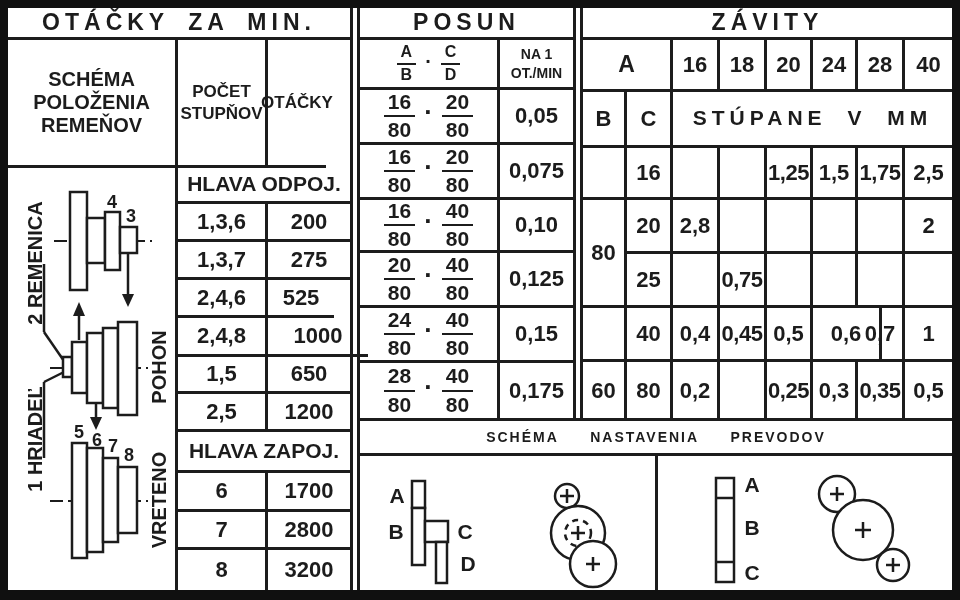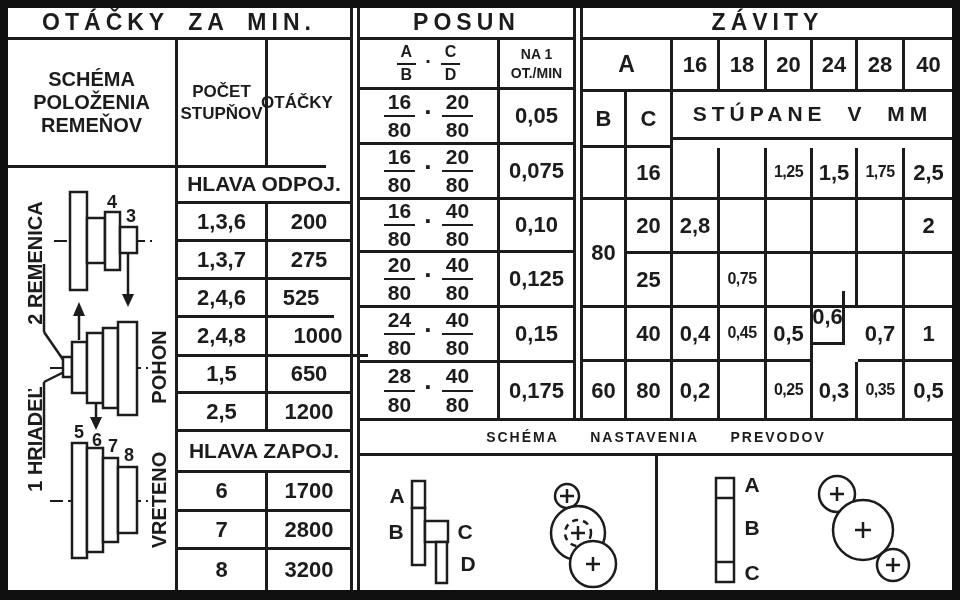--- a/index.html
+++ b/index.html
@@ -18,21 +18,21 @@
   .val-sm{font-size:21px}
   .unit{font-size:14px;line-height:1.3}
   .frac{display:flex;flex-direction:column;align-items:center;font-size:21px;line-height:1.05}
   .fnum{border-bottom:2.5px solid #1c1c1c;padding:0 4px 2px}
   .fden{padding-top:2px}
   .fdot{font-size:26px;margin:0 9px;transform:translateY(-3px)}
   .frac.fsm{font-size:16px}
   .fdot.fsm{font-size:20px;transform:translateY(-2px)}
   .schema-title{font-size:14px;letter-spacing:2px;word-spacing:26px}
   .pitch{font-size:21px;letter-spacing:5px;word-spacing:10px}
-  .cond{font-size:16px;letter-spacing:-0.5px}
+  .cond{font-size:22px;letter-spacing:-0.5px}
   svg{position:absolute}
   svg .ln{stroke:#1c1c1c;stroke-width:2.5;fill:none}
   svg .shape{stroke:#1c1c1c;stroke-width:2.5;fill:#fff}
   svg .cl{stroke:#1c1c1c;stroke-width:2;fill:none;stroke-dasharray:13 5 3 5}
   svg .dash{stroke:#1c1c1c;stroke-width:2.5;fill:none;stroke-dasharray:6 5}
   svg .arrow{fill:#1c1c1c;stroke:none}
   svg text{font-family:"Liberation Sans",sans-serif;font-weight:bold;fill:#1c1c1c}
   .t20{font-size:20px}.t18{font-size:18px}.t21{font-size:21px}
 </style>
 </head>
@@ -225,21 +225,21 @@
   <div class="c br bb hdr" style="left:583px;top:40px;width:90px;height:52px;letter-spacing:0">A</div>
   <div class="c br bb val" style="left:673px;top:40px;width:47px;height:52px">16</div>
   <div class="c br bb val" style="left:720px;top:40px;width:47px;height:52px">18</div>
   <div class="c br bb val" style="left:767px;top:40px;width:46px;height:52px">20</div>
   <div class="c br bb val" style="left:813px;top:40px;width:45px;height:52px">24</div>
   <div class="c br bb val" style="left:858px;top:40px;width:47px;height:52px">28</div>
   <div class="c bb val" style="left:905px;top:40px;width:47px;height:52px">40</div>
 
   <div class="c br bb val" style="left:583px;top:92px;width:44px;height:56px">B</div>
   <div class="c br bb val" style="left:627px;top:92px;width:46px;height:56px">C</div>
-  <div class="c bb pitch" style="left:673px;top:92px;width:279px;height:48px">STÚPANE V MM</div>
+  <div class="c bb pitch" style="left:673px;top:92px;width:279px;height:56px">STÚPANE V MM</div>
 
   <div class="c br bb val" style="left:583px;top:148px;width:44px;height:52px"></div>
   <div class="c br bb val" style="left:583px;top:200px;width:44px;height:108px">80</div>
   <div class="c br bb val" style="left:583px;top:308px;width:44px;height:54px"></div>
   <div class="c br val" style="left:583px;top:362px;width:44px;height:57px">60</div>
 
   <div class="c br bb val" style="left:627px;top:148px;width:46px;height:52px">16</div>
   <div class="c br bb val" style="left:627px;top:200px;width:46px;height:54px">20</div>
   <div class="c br bb val" style="left:627px;top:254px;width:46px;height:54px">25</div>
   <div class="c br bb val" style="left:627px;top:308px;width:46px;height:54px">40</div>
@@ -262,21 +262,21 @@
   <div class="c br bb val autofit" style="left:673px;top:254px;width:47px;height:54px"></div>
   <div class="c br bb val autofit cond" style="left:720px;top:254px;width:47px;height:54px">0,75</div>
   <div class="c br bb val autofit" style="left:767px;top:254px;width:46px;height:54px"></div>
   <div class="c br bb val autofit" style="left:813px;top:254px;width:45px;height:54px"></div>
   <div class="c br bb val autofit" style="left:858px;top:254px;width:47px;height:54px"></div>
   <div class="c bb val autofit" style="left:905px;top:254px;width:47px;height:54px"></div>
 
   <div class="c br bb val autofit" style="left:673px;top:308px;width:47px;height:54px">0,4</div>
   <div class="c br bb val autofit cond" style="left:720px;top:308px;width:47px;height:54px">0,45</div>
   <div class="c br bb val autofit" style="left:767px;top:308px;width:46px;height:54px">0,5</div>
-  <div class="c br bb val autofit" style="left:813px;top:291px;width:32px;height:54px">0,6</div>
+  <div class="c br bb val autofit" style="left:813px;top:308px;width:69px;height:54px">0,6</div>
   <div class="c br bb val autofit" style="left:858px;top:308px;width:47px;height:54px">0,7</div>
   <div class="c bb val autofit" style="left:905px;top:308px;width:47px;height:54px">1</div>
 
   <div class="c br val autofit" style="left:673px;top:362px;width:47px;height:57px">0,2</div>
   <div class="c br val autofit" style="left:720px;top:362px;width:47px;height:57px"></div>
   <div class="c br val autofit cond" style="left:767px;top:362px;width:46px;height:57px">0,25</div>
   <div class="c br val autofit" style="left:813px;top:362px;width:45px;height:57px">0,3</div>
   <div class="c br val autofit cond" style="left:858px;top:362px;width:47px;height:57px">0,35</div>
   <div class="c val autofit" style="left:905px;top:362px;width:47px;height:57px">0,5</div>
 

